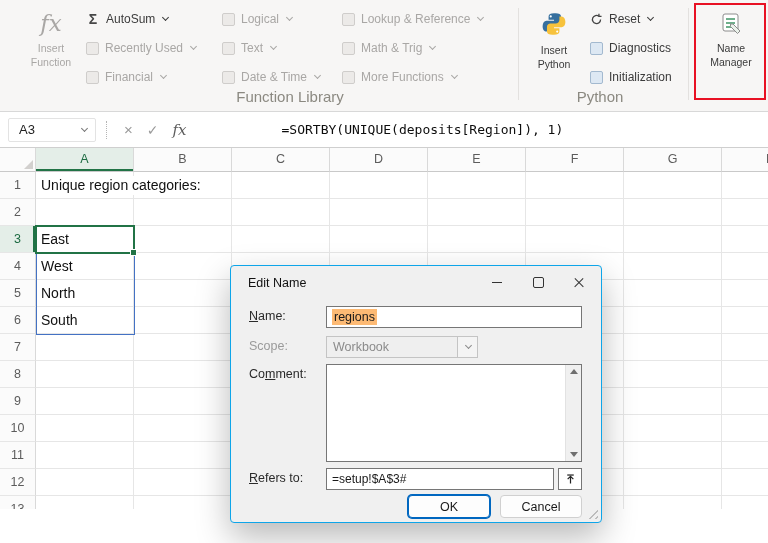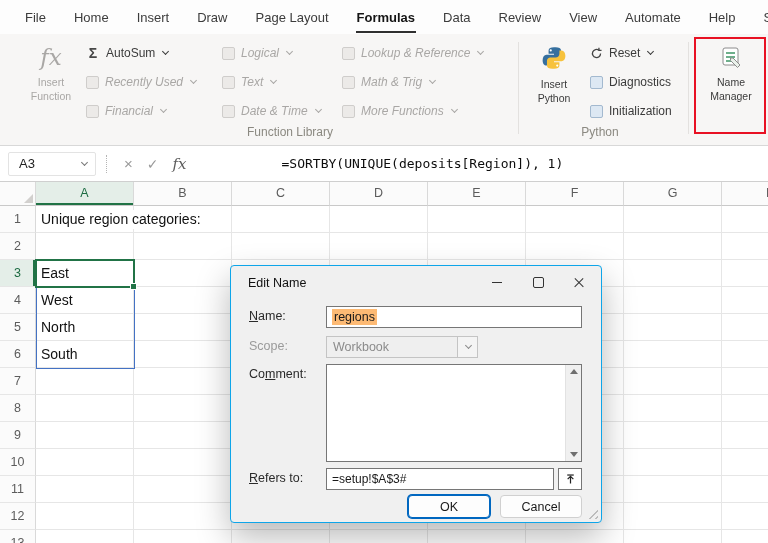--- a/index.html
+++ b/index.html
@@ -17,27 +17,27 @@
   .ribbon { position:relative; height:112px; background:#f7f6f5; border-bottom:1px solid #d8d8d8;
             font-size:12px; color:#3b3b3b; }
   .rb-sep { position:absolute; top:8px; height:92px; width:1px; background:#e3e1df; }
   .rb-big { position:absolute; top:11px; display:flex; flex-direction:column; align-items:center;
             text-align:center; gap:7px; }
   .rb-big .lbl { font-size:10.5px; line-height:1.3; color:#3b3b3b; }
   .rb-big.disabled .lbl { color:#a9a7a5; }
   .fx-big { font-family:"DejaVu Serif", serif; font-style:italic; font-size:23px; line-height:24px; color:#a9a7a5; }
   .rb-stack { position:absolute; top:8px; display:flex; flex-direction:column; gap:7px; }
   .rb-item { display:flex; align-items:center; gap:6px; height:22px; white-space:nowrap; }
-  .rb-item.disabled { color:#a9a7a5;font-style:italic; }
+  .rb-item.disabled { color:#a9a7a5; }
   .sigma { font-size:14px; font-weight:bold; color:#474747; width:14px; text-align:center; }
   .icon-sq { width:13px; height:13px; border:1px solid #cfcdcb; background:#eceae8; border-radius:2px; flex:none; }
   .icon-sq.blue { background:#dde8f3; border-color:#a3b9cf; }
   .chev { width:5px; height:5px; border-right:1.4px solid currentColor; border-bottom:1.4px solid currentColor;
           transform:rotate(45deg); display:inline-block; margin-left:2px; margin-top:-3px; flex:none; }
-  .grp-label { position:absolute; bottom:6px; font-size:12px; color:#8b8981; text-align:center; }
+  .grp-label { position:absolute; bottom:6px; font-size:15px; color:#8b8981; text-align:center; }
   .annot { position:absolute; left:694px; top:3px; width:72px; height:97px; border:2px solid #e81123; pointer-events:none; }
 
   
   .fbar { height:36px; display:flex; align-items:center; background:#fff;
           border-bottom:1px solid #cfcfcf; padding-left:8px; color:#444; }
   .namebox { width:88px; height:24px; display:flex; align-items:center; justify-content:space-between;
              padding:0 8px 0 10px; border:1px solid #e3e3e3; border-radius:2px; font-size:13px; color:#222; }
   .namebox .chev { color:#777; }
   .fb-sep { height:18px; border-left:1px dotted #b5b5b5; margin:0 10px; }
   .fb-x { color:#9a9a9a; font-size:15px; margin:0 7px; }
@@ -113,34 +113,20 @@
   .btn-cancel { left:269px; }
   .grip { position:absolute; right:3px; bottom:3px; width:13px; height:13px;
           clip-path:polygon(100% 0,100% 100%,0 100%);
           background:repeating-linear-gradient(135deg,#bdbdbd 0 1px,transparent 1px 4px); }
 </style>
 </head>
 <body>
 
 <div class="app">
 
-  <div class="menubar">
-    <span class="mi">File</span>
-    <span class="mi">Home</span>
-    <span class="mi">Insert</span>
-    <span class="mi">Draw</span>
-    <span class="mi">Page Layout</span>
-    <span class="mi active">Formulas</span>
-    <span class="mi">Data</span>
-    <span class="mi">Review</span>
-    <span class="mi">View</span>
-    <span class="mi">Automate</span>
-    <span class="mi">Help</span>
-    <span class="mi">Scri</span>
-  </div>
 
   <div class="ribbon">
 
     <div class="rb-big disabled" style="left:24px;width:54px;">
       <span class="fx-big">fx</span>
       <span class="lbl">Insert Function</span>
     </div>
 
     <div class="rb-stack" style="left:86px;">
       <div class="rb-item">

